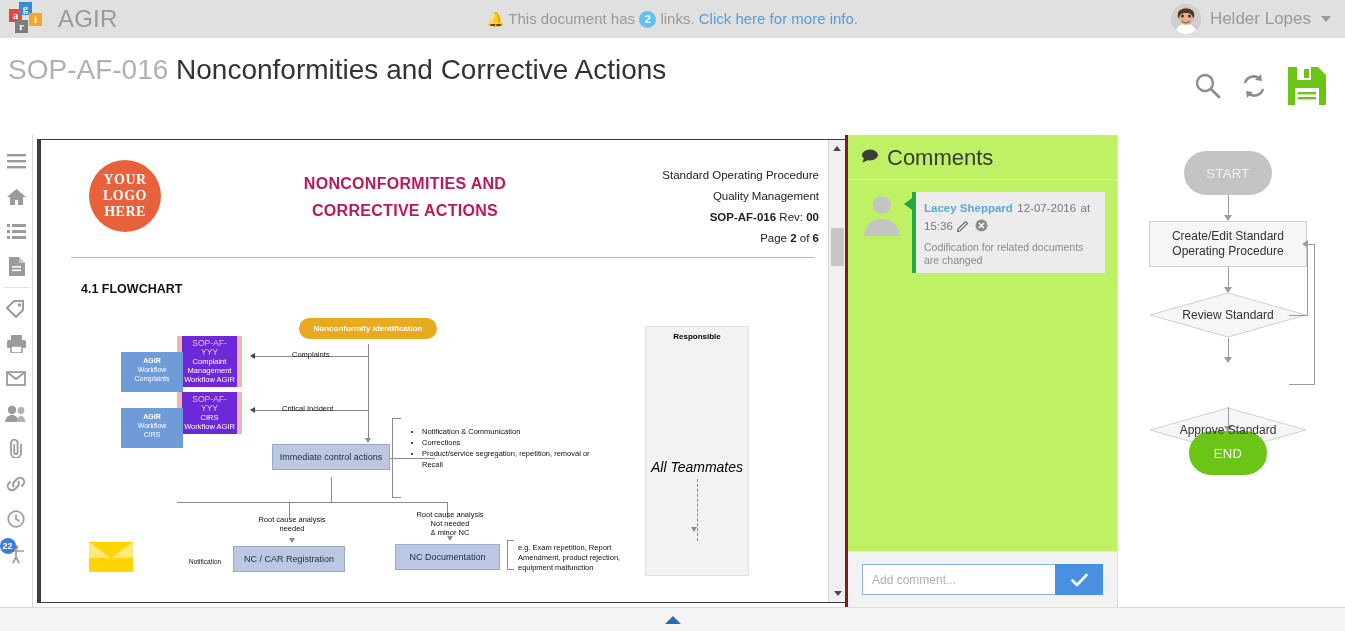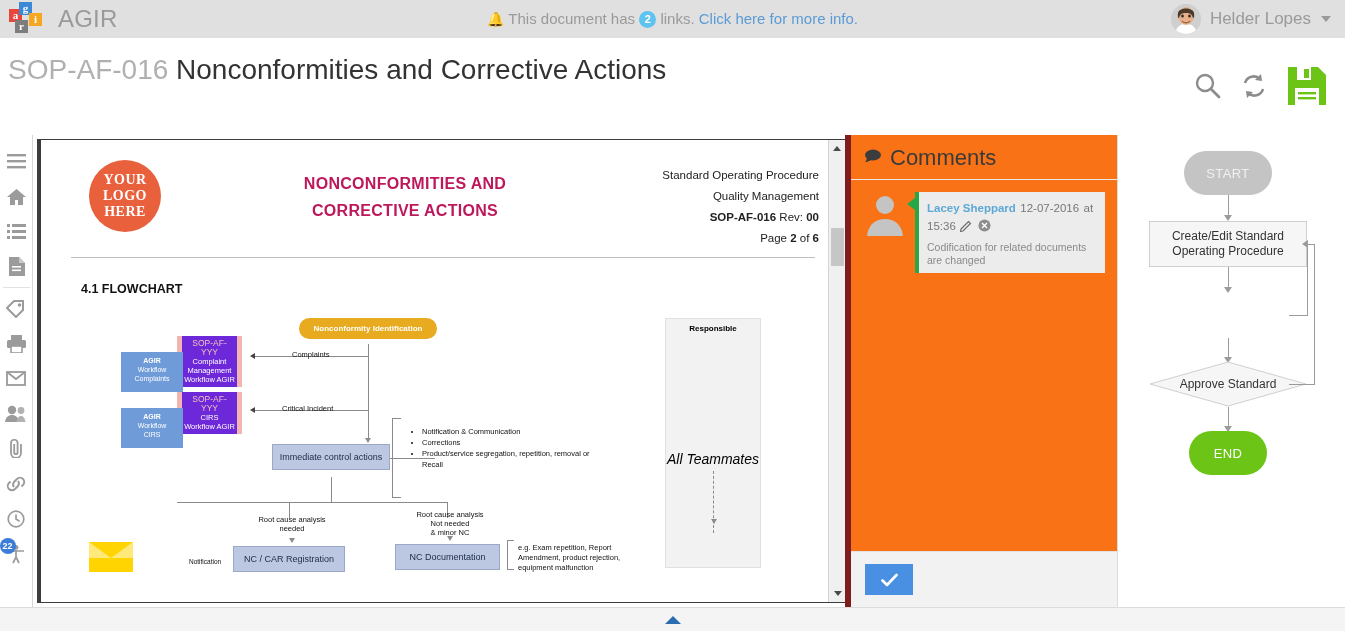--- a/index.html
+++ b/index.html
@@ -190,22 +190,22 @@
   }
   .vs-thumb {
     position: absolute; top: 88px; left: 2px; width: 13px; height: 38px;
     background: #c6c6c6; border-radius: 1px;
   }
   .tri-up { width:0;height:0;border-left:4px solid transparent;border-right:4px solid transparent;border-bottom:5px solid #4a4a4a; }
   .tri-dn { width:0;height:0;border-left:4px solid transparent;border-right:4px solid transparent;border-top:5px solid #4a4a4a; }
 
   
   .comments {
-    width: 272px; flex: none; background: #f97316;
-    border-left: 6px solid #7f1d1d; position: relative;
+    width: 272px; flex: none; background: #bef264;
+    border-left: 3px solid #7f1d1d; position: relative;
     display: flex; flex-direction: column;
   }
   .cm-head {
     padding: 10px 14px 8px 14px; border-bottom: 1px solid #e6e6e6;
     display: flex; align-items: center; gap: 8px;
   }
   .cm-title { font-size: 22px; font-weight: 300; color: #3a3a3a; }
   .cm-list { flex: 1; overflow: hidden; padding: 12px 12px 0 12px; }
   .cm-item { display: flex; gap: 8px; }
   .cm-avatar { width: 44px; height: 44px; flex: none; }
@@ -546,21 +546,21 @@
 
         <div class="fl box-blue" style="left:166px; top:236px; width:112px;">NC / CAR Registration</div>
         <div class="fl box-blue" style="left:328px; top:234px; width:105px;">NC Documentation</div>
 
         <div class="brace" style="left:440px; top:230px; width:7px; height:30px;"></div>
         <div class="fl" style="left:451px; top:233px; width:125px; line-height:10px;">e.g. Exam repetition, Report Amendment, product rejection, equipment malfunction</div>
 
         <div class="envelope" style="left:22px; top:232px;"></div>
         <div class="fl" style="left:122px; top:248px; font-size:6.5px;">Notification</div>
 
-        <div class="resp-col" style="left:578px; top:8px; width:96px; height:250px;margin-left:20px;">
+        <div class="resp-col" style="left:578px; top:16px; width:104px; height:250px;">
           <div class="resp-title">Responsible</div>
           <div style="font-size:14px; text-align:center; margin-top:118px;font-style:italic;">All Teammates</div>
           <div style="margin:4px auto 0; width:1px; height:62px; border-left:1px dashed #8b8b8b;"></div>
           <div class="arrow-d" style="left:45px; top:200px;"></div>
         </div>
       </div>
     </div>
 
     <div class="vscroll">
       <div class="vs-arrow">
@@ -610,20 +610,21 @@
                 </svg>
             </span>
           </div>
           <div class="cm-text">Codification for related documents are changed</div>
         </div>
       </div>
     </div>
 
     <div class="cm-foot">
       <div class="cm-inputwrap">
+        <input class="cm-input" type="text" placeholder="Add comment..." style="">
         <div class="cm-send">
           <svg width="17" height="14" viewBox="0 0 17 14">
               <path d="M1.5 7.5l4.5 4.5L15.5 2" fill="none" stroke="#fff" stroke-width="2.6" stroke-linecap="round" stroke-linejoin="round"></path>
             </svg>
         </div>
       </div>
     </div>
   </div>
 
   <div class="workflow">
@@ -632,20 +633,26 @@
       <div class="wf-node wf-start" style="left:66px; top:16px;">START</div>
 
       <div class="wf-line" style="left:110px; top:60px; width:1px; height:22px;"></div>
       <div class="wf-arrow" style="left:106px; top:80px;"></div>
 
       <div class="wf-node wf-proc" style="left:31px; top:86px;">Create/Edit Standard Operating Procedure</div>
 
       <div class="wf-line" style="left:110px; top:132px; width:1px; height:22px;"></div>
       <div class="wf-arrow" style="left:106px; top:152px;"></div>
 
+      <div class="wf-node wf-dia" style="left:31px; top:157px;">
+        <svg viewBox="0 0 158 46" preserveAspectRatio="none">
+            <polygon points="79,1 157,23 79,45 1,23" fill="#f6f6f6" stroke="#cfcfcf" stroke-width="1"></polygon>
+          </svg>
+        <span>Review Standard</span>
+      </div>
 
       <div class="wf-line" style="left:110px; top:203px; width:1px; height:22px;"></div>
       <div class="wf-arrow" style="left:106px; top:222px;"></div>
 
       <div class="wf-node wf-dia" style="left:31px; top:226px;">
         <svg viewBox="0 0 158 46" preserveAspectRatio="none">
             <polygon points="79,1 157,23 79,45 1,23" fill="#f6f6f6" stroke="#cfcfcf" stroke-width="1"></polygon>
           </svg>
         <span>Approve Standard</span>
       </div>

